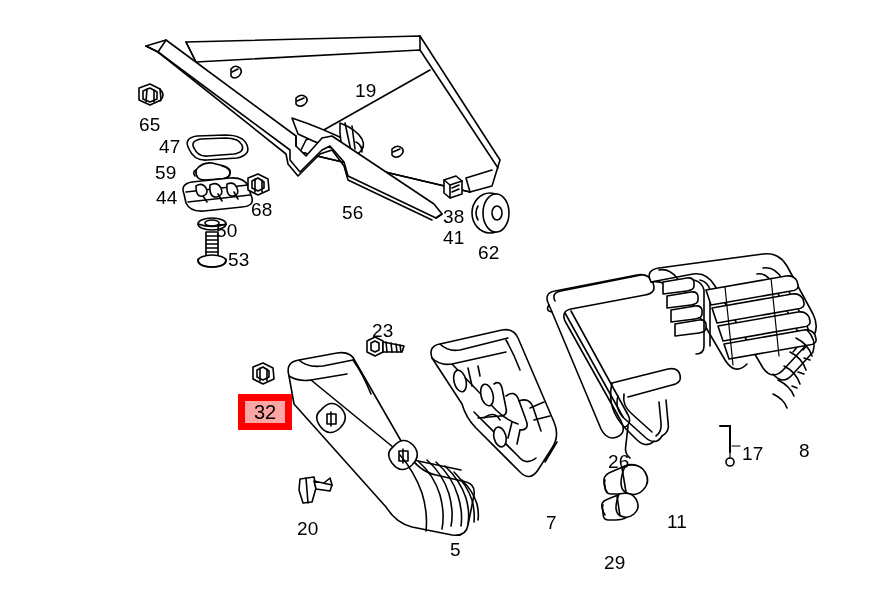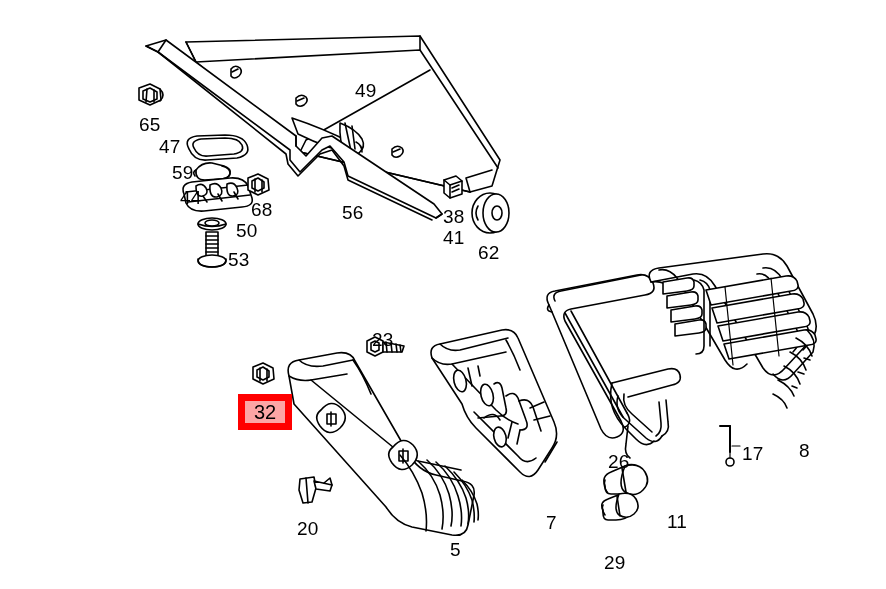--- a/index.html
+++ b/index.html
@@ -273,32 +273,32 @@
         <path d="M603,510 q-4,-8 5,-11 l10,-4 q9,-3 14,4 q5,8 0,14 q-6,7 -16,7 l-8,0 q-5,0 -5,-7 Z" fill="#ffffff"></path>
         <path d="M619,494 q12,-3 17,5 q5,9 -2,15 q-7,6 -15,1 q-6,-5 0,-21 Z" fill="#ffffff"></path>
         <path d="M603,505 q-2,5 2,10" fill="none"></path>
         <path d="M617,496 l3,20" fill="none"></path>
       </g>
 
     </g>
   </svg>
 
   <div class="callout" style="left:139px; top:115px;"><span>65</span></div>
-  <div class="callout" style="left:355px; top:81px;"><span>49</span></div>
+  <div class="callout" style="left:355px; top:81px;"><span>19</span></div>
   <div class="callout" style="left:159px; top:137px;"><span>47</span></div>
-  <div class="callout" style="left:172px; top:163px;text-align:right;"><span>59</span></div>
-  <div class="callout" style="left:156px; top:188px;margin-left:24px;"><span>44</span></div>
+  <div class="callout" style="left:155px; top:163px;text-align:right;"><span>59</span></div>
+  <div class="callout" style="left:156px; top:188px;"><span>44</span></div>
   <div class="callout" style="left:251px; top:200px;"><span>68</span></div>
   <div class="callout" style="left:342px; top:203px;"><span>56</span></div>
   <div class="callout" style="left:443px; top:207px;"><span>38</span></div>
   <div class="callout" style="left:443px; top:228px;"><span>41</span></div>
-  <div class="callout" style="left:236px; top:221px;"><span>50</span></div>
+  <div class="callout" style="left:216px; top:221px;"><span>50</span></div>
   <div class="callout" style="left:228px; top:250px;"><span>53</span></div>
   <div class="callout" style="left:478px; top:243px;"><span>62</span></div>
-  <div class="callout" style="left:372px; top:330px;"><span>23</span></div>
+  <div class="callout" style="left:372px; top:321px;"><span>23</span></div>
   <div class="callout" style="left:297px; top:519px;"><span>20</span></div>
   <div class="callout" style="left:450px; top:540px;"><span>5</span></div>
   <div class="callout" style="left:546px; top:513px;"><span>7</span></div>
   <div class="callout" style="left:608px; top:452px;"><span>26</span></div>
   <div class="callout" style="left:604px; top:525px;margin-top:28px;"><span>29</span></div>
   <div class="callout" style="left:667px; top:478px;margin-top:34px;"><span>11</span></div>
   <div class="callout" style="left:742px; top:444px;"><span>17</span></div>
   <div class="callout" style="left:799px; top:441px;"><span>8</span></div>
 
   <div class="highlight-box" style="left:238px; top:394px; width:54px; height:36px;">

